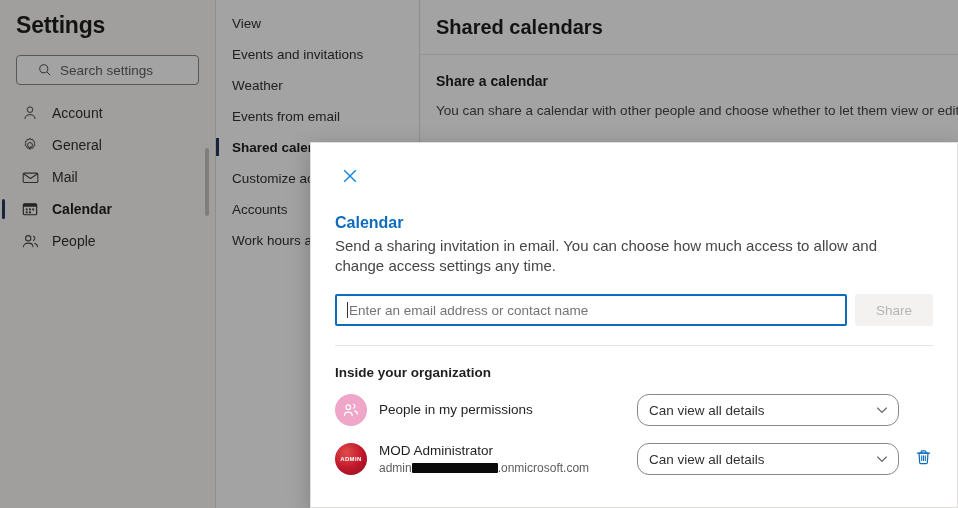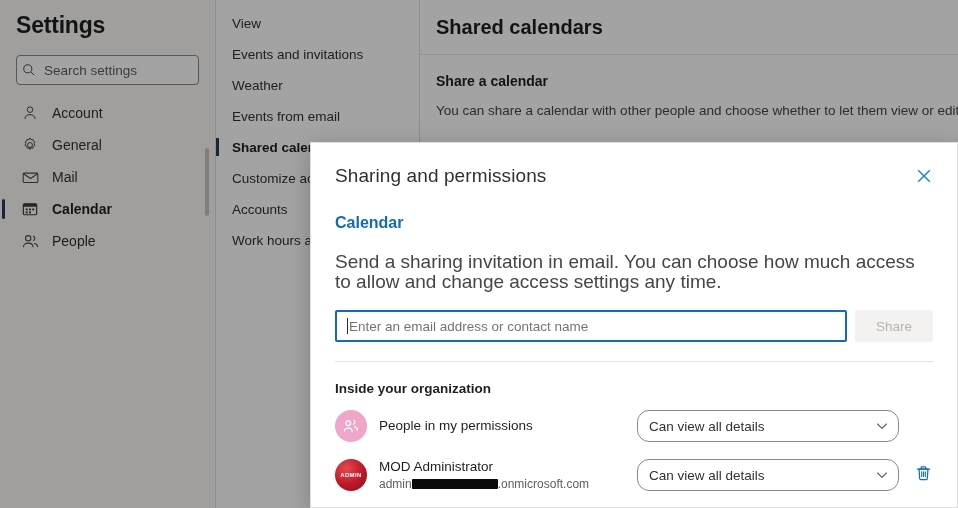--- a/index.html
+++ b/index.html
@@ -45,21 +45,21 @@
   }
 
   .search-wrap {
     margin: 16px 16px 0 16px;
     height: 30px;
     border: 1px solid #8a8886;
     border-radius: 4px;
     background: #ffffff;
     display: flex;
     align-items: center;
-    padding: 0 4px;
+    padding: 0 20px;
   }
 
   .search-icon-box {
     width: 16px;
     height: 16px;
     flex: 0 0 16px;
     display: flex;
     align-items: center;
     justify-content: center;
     margin-right: 7px;
@@ -251,22 +251,22 @@
   }
 
   .cal-name {
     margin-top: 22px;
     font-size: 16px;
     font-weight: 600;
     color: #0f6cbd;
   }
 
   .dialog-desc {
-    margin-top: 20px;
-    font-size: 19px;
+    margin-top: 4px;
+    font-size: 15px;
     color: #484644;
     line-height: 20px;
     max-width: 592px;
   }
 
   .share-row {
     margin-top: 18px;
     display: flex;
     align-items: stretch;
     gap: 8px;
@@ -565,21 +565,20 @@
       </div>
     </div>
   </div>
 
   <div id="scrim"></div>
 
   <div id="dialog">
     <div class="dialog-inner">
 
       <div class="dialog-titlerow">
-        <span class="dialog-title">Sharing and permissions</span>
         <button class="close-btn">
           <span>
             <svg width="16" height="16" viewBox="0 0 16 16" fill="none">
               <line x1="2.2" y1="2.2" x2="13.8" y2="13.8" stroke="#1a87e0" stroke-width="1.5"></line>
               <line x1="13.8" y1="2.2" x2="2.2" y2="13.8" stroke="#1a87e0" stroke-width="1.5"></line>
             </svg>
           </span>
         </button>
       </div>
 

